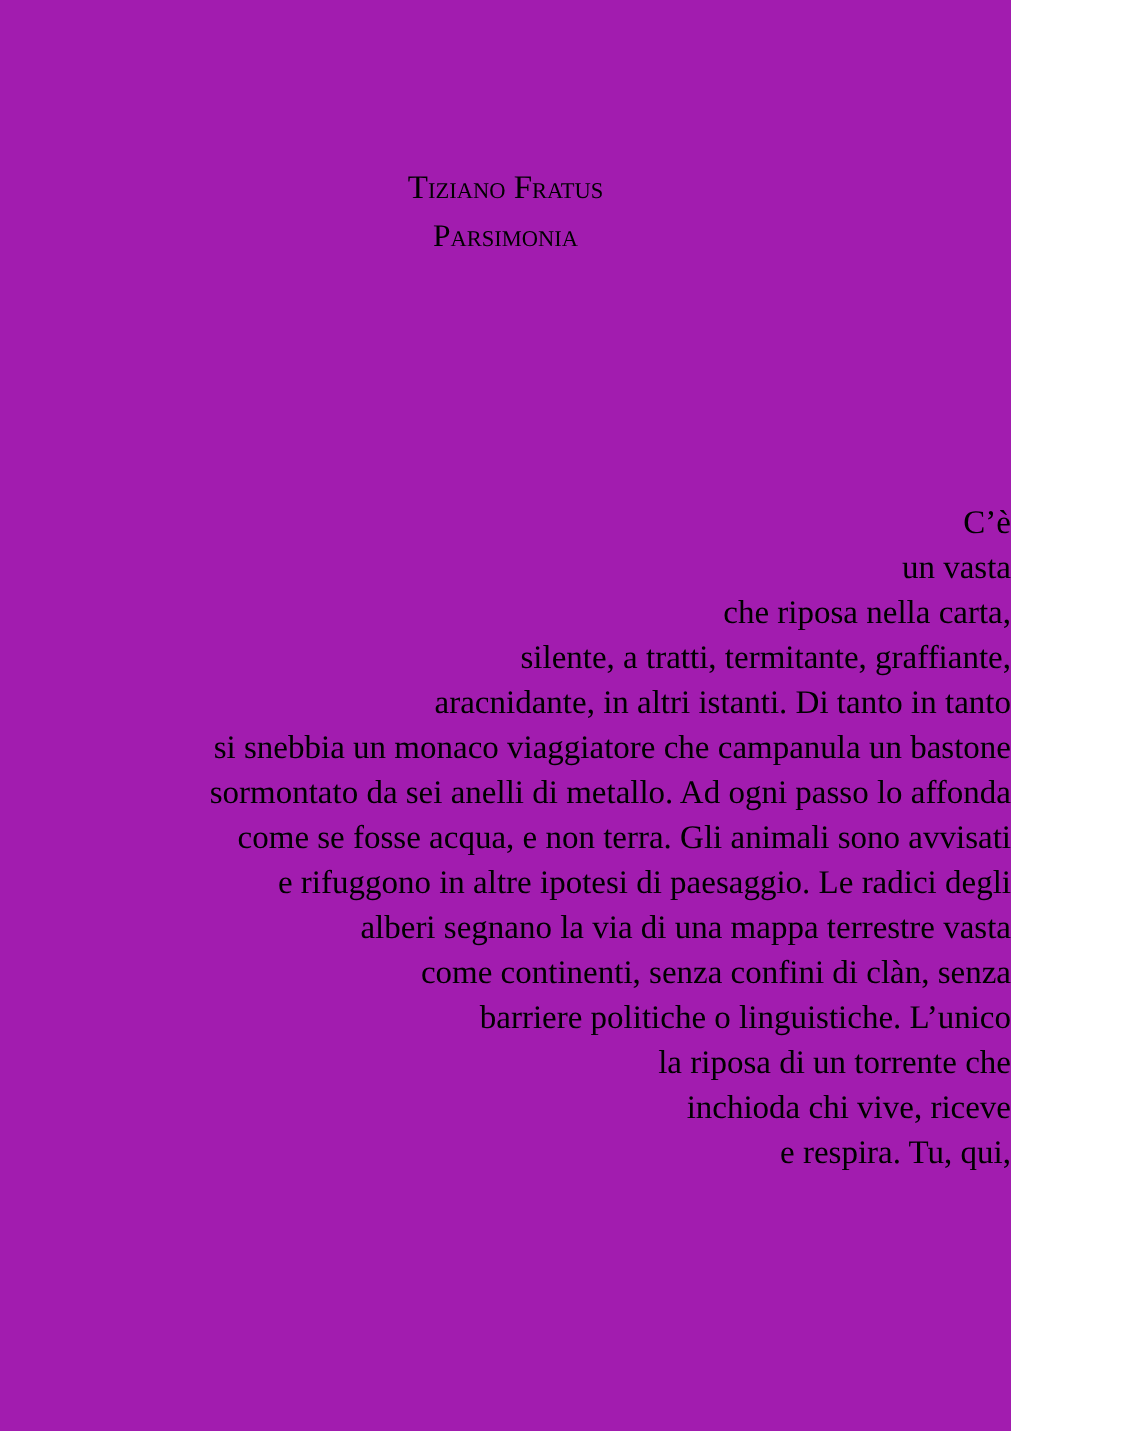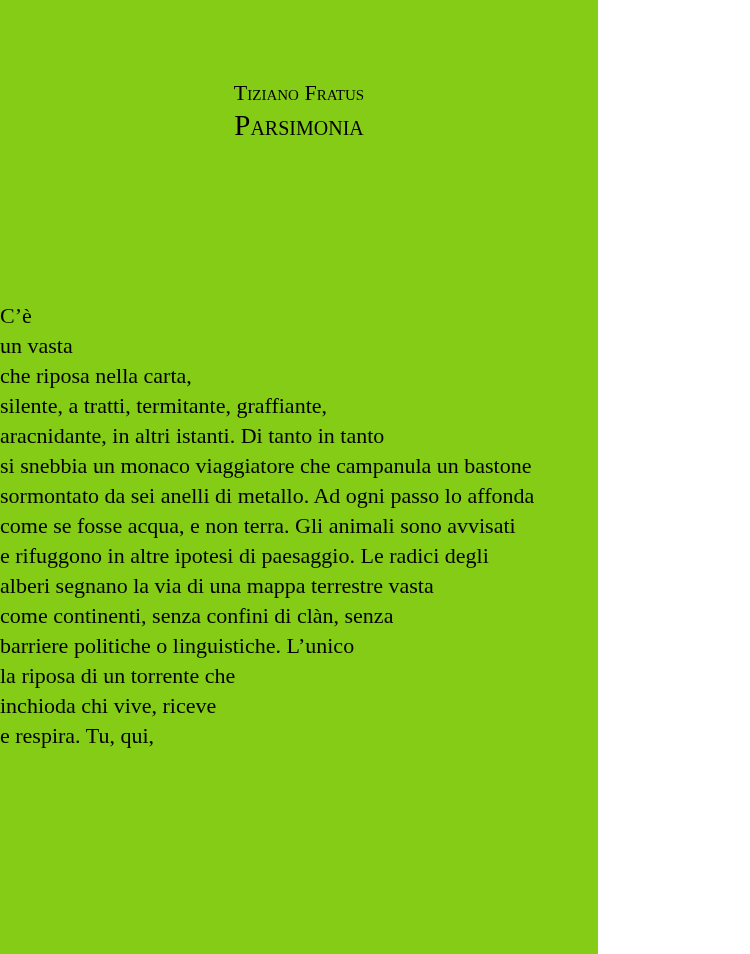--- a/index.html
+++ b/index.html
@@ -1,49 +1,49 @@
 <!DOCTYPE html>
 <html><head>
 <meta charset="utf-8">
 <style>
   html, body {
     margin: 0;
     padding: 0;
   }
   .page {
     position: relative;
-    width: 598px;
+    width: 674px;
     height: 954px;
-    background: #84cc16;
+    background: #a21caf;
     color: #000000;
     font-family: "Liberation Serif", "DejaVu Serif", serif;
     box-sizing: border-box;
-    padding-top: 80px;
+    padding-top: 112px;
     overflow: hidden;
   }
   .header {
     text-align: center;
   }
   .author {
     font-variant: small-caps;
     font-size: 22px;
     line-height: 26px;
     font-weight: normal;
     margin: 0;
   }
   .title {
     font-variant: small-caps;
-    font-size: 29px;
+    font-size: 21px;
     line-height: 38px;
     font-weight: normal;
     margin: 0;
   }
   .poem {
     margin-top: 157px;
-    text-align: left;
+    text-align: right;
   }
   .poem-line {
     font-size: 22px;
     line-height: 30px;
     white-space: nowrap;
   }
 </style>
 </head>
 <body>
 

